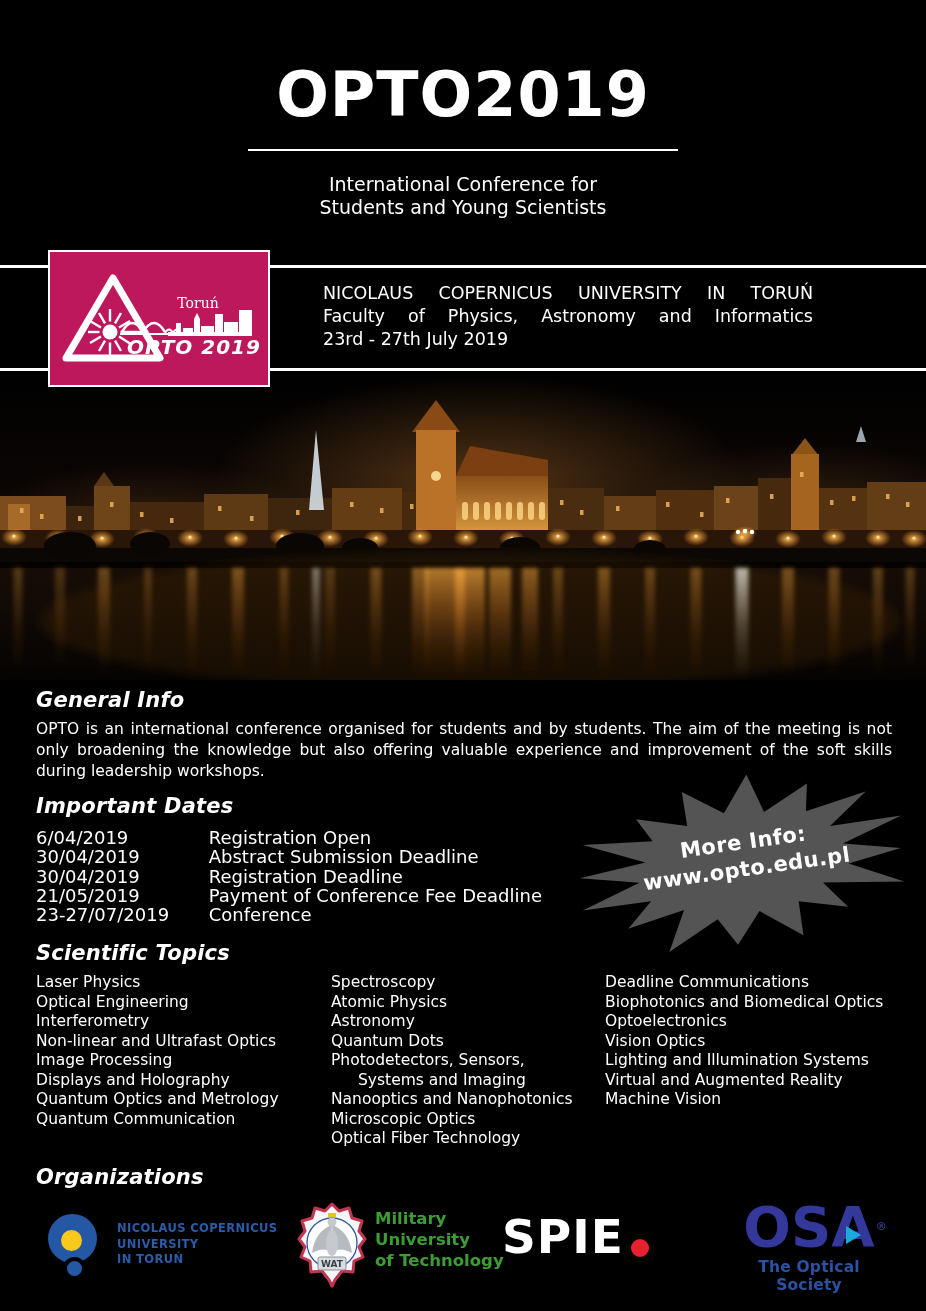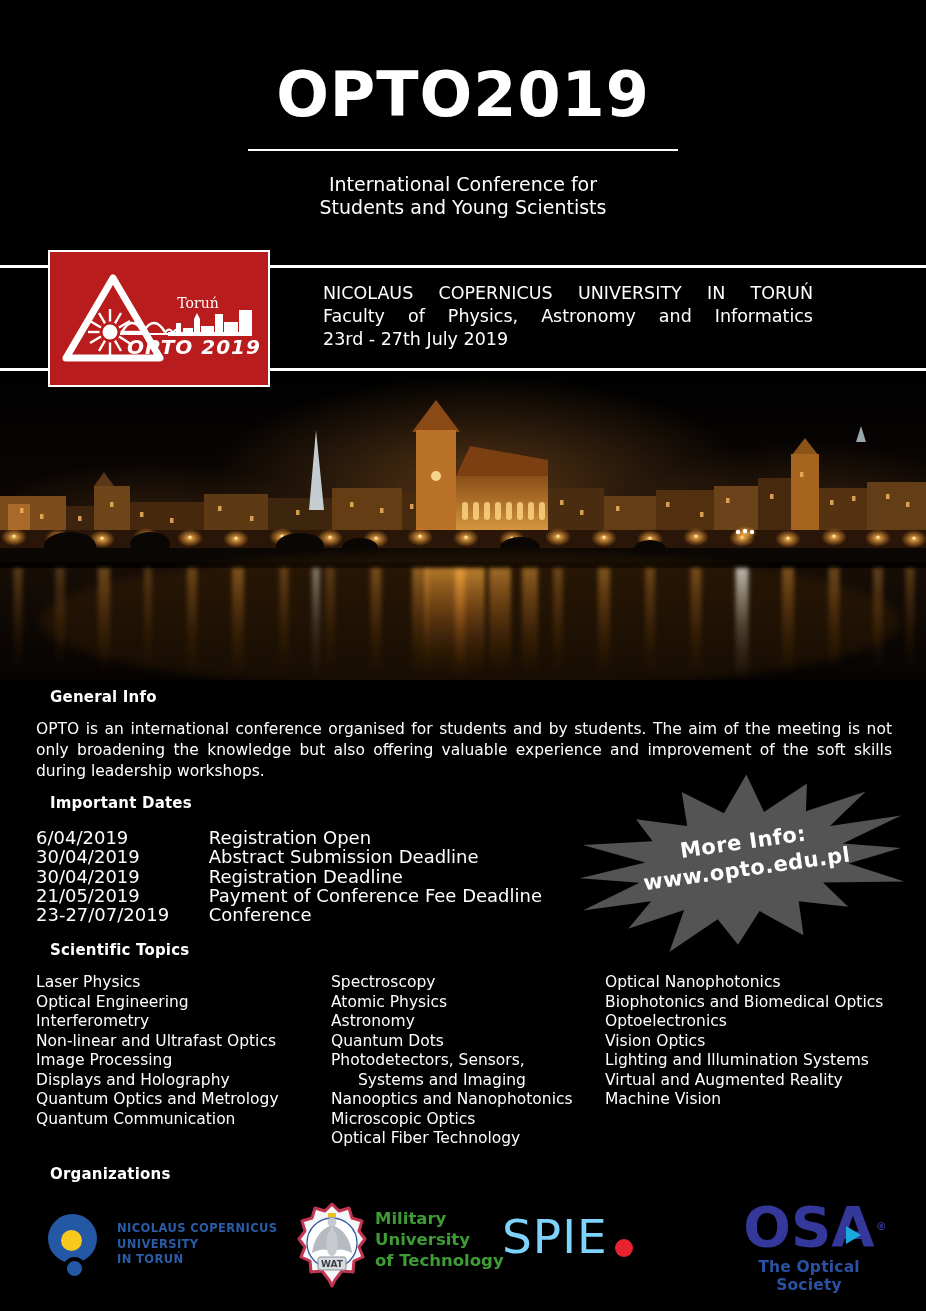--- a/index.html
+++ b/index.html
@@ -7,28 +7,28 @@
           font-family:"DejaVu Sans","Liberation Sans",sans-serif;color:#fff;}
   
   .title{position:absolute;top:58px;left:0;width:100%;text-align:center;
          font-size:62px;font-weight:bold;letter-spacing:1px;}
   .title-line{position:absolute;top:149px;left:248px;width:430px;height:2px;background:#fff;}
   .subtitle{position:absolute;top:173px;left:0;width:100%;text-align:center;
             font-size:19px;line-height:23px;}
   
   .hline{position:absolute;left:0;width:926px;height:3px;background:#fff;z-index:2;}
   .hline.top{top:265px;} .hline.bottom{top:368px;}
-  .logo-box{position:absolute;left:48px;top:250px;width:218px;height:133px;background:#b91c1c;
+  .logo-box{position:absolute;left:48px;top:250px;width:218px;height:133px;background:#be185d;
             border:2px solid #fff;z-index:3;}
   .univ{position:absolute;left:323px;top:282px;width:490px;font-size:17.5px;line-height:23px;z-index:3;}
   .jline{text-align:justify;text-align-last:justify;}
   
   .photo{position:absolute;left:0;top:376px;z-index:1;}
   
-  .section-h{position:absolute;left:50px;font-size:15px;font-weight:bold;letter-spacing:.2px;}
+  .section-h{position:absolute;left:36px;font-size:21px;font-weight:bold;letter-spacing:.2px;font-style:italic;}
   .gi-text{position:absolute;left:36px;top:719px;width:856px;font-size:15.5px;line-height:21px;
            text-align:justify;}
   .dates{position:absolute;left:36px;top:828px;font-size:18px;line-height:19.3px;}
   .date-val{display:inline-block;width:167px;}
   
   .burst{position:absolute;left:557px;top:768px;z-index:2;}
   .burst-text{position:absolute;left:580px;top:829px;width:330px;transform:rotate(-8deg);
               text-align:center;font-weight:bold;font-size:21px;line-height:27px;
               letter-spacing:.5px;z-index:3;}
   
@@ -40,21 +40,21 @@
   .ncu-mark{position:absolute;left:48px;top:1214px;width:66px;height:72px;}
   .ncu-big{position:absolute;left:0;top:0;width:49px;height:49px;border-radius:50%;}
   .ncu-yellow{position:absolute;left:13px;top:16px;width:21px;height:21px;border-radius:50%;}
   .ncu-small{position:absolute;left:15px;top:43px;width:15px;height:15px;border-radius:50%;
              border:4px solid #000;}
   .ncu-text{position:absolute;left:117px;top:1221px;font-size:11.5px;font-weight:bold;
             line-height:15.5px;letter-spacing:.4px;}
   .wat-badge{position:absolute;left:297px;top:1201px;}
   .wat-text{position:absolute;left:375px;top:1208px;font-size:16.5px;font-weight:bold;line-height:21px;}
   .spie{position:absolute;left:502px;top:1212px;display:flex;align-items:flex-end;}
-  .spie-word{font-size:47px;font-weight:normal;letter-spacing:1px;line-height:50px;color:#7dd3fc;}
+  .spie-word{font-size:47px;font-weight:bold;letter-spacing:1px;line-height:50px;color:#ffffff;}
   .spie-dot{display:inline-block;width:18px;height:18px;border-radius:50%;margin:0 0 5px 7px;}
   .osa{position:absolute;left:733px;top:1197px;width:152px;text-align:center;}
   .osa-word{position:relative;display:inline-block;font-size:56px;font-weight:bold;line-height:60px;}
   .osa-reg{position:absolute;top:0;right:-12px;font-size:11px;}
   .osa-tri{position:absolute;right:14px;bottom:13px;width:0;height:0;
            border-left:15px solid #1aa9dc;border-top:9px solid transparent;border-bottom:9px solid transparent;}
   .osa-tag{font-size:15.5px;font-weight:bold;margin-top:1px;letter-spacing:.2px;}
 </style>
 </head>
 <body>
@@ -367,21 +367,21 @@
     <li>Atomic Physics</li>
     <li>Astronomy</li>
     <li>Quantum Dots</li>
     <li>Photodetectors, Sensors,</li>
     <li class="indent">Systems and Imaging</li>
     <li>Nanooptics and Nanophotonics</li>
     <li>Microscopic Optics</li>
     <li>Optical Fiber Technology</li>
   </ul>
   <ul class="topics c3">
-    <li>Optical Nanophotonics</li>
+    <li>Deadline Communications</li>
     <li>Biophotonics and Biomedical Optics</li>
     <li>Optoelectronics</li>
     <li>Vision Optics</li>
     <li>Lighting and Illumination Systems</li>
     <li>Virtual and Augmented Reality</li>
     <li>Machine Vision</li>
   </ul>
 
   <div class="section-h" style="top:1165px">Organizations</div>
 

